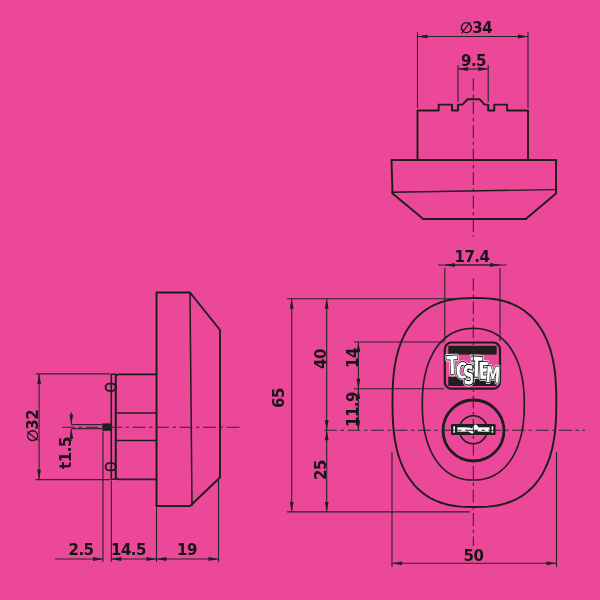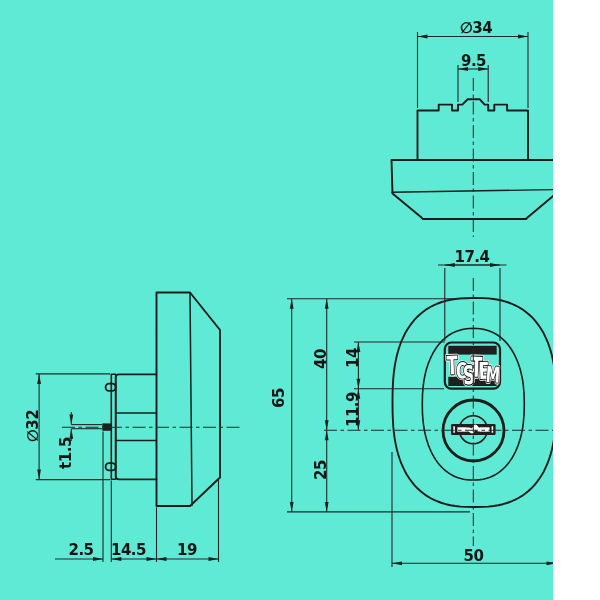--- a/index.html
+++ b/index.html
@@ -1,16 +1,16 @@
 <!DOCTYPE html>
 <html><head>
 <meta charset="utf-8">
 <style>
   html,body{margin:0;padding:0;background:#fff;}
-  .sheet{position:relative;width:553px;height:600px;background:#5eead4;overflow:hidden;}
+  .sheet{position:relative;width:600px;height:600px;background:#ec4899;overflow:hidden;}
   svg{display:block;filter:blur(0.3px);}
   .dimtext{font-family:"DejaVu Sans",sans-serif;font-weight:bold;font-size:15px;
            fill:#151515;letter-spacing:-0.5px;}
   .logotext{font-family:"DejaVu Sans",sans-serif;font-weight:bold;font-size:24.5px;
             fill:#ffffff;paint-order:stroke;stroke-linejoin:round;}
   .part{stroke:#1c1c1c;fill:none;stroke-linecap:round;stroke-linejoin:round;}
   .dim{stroke:#262626;stroke-width:1.1;fill:none;}
   .cl{stroke:#2a2a2a;stroke-width:1.05;fill:none;stroke-dasharray:13 3.5 3.5 3.5;}
   .arr{fill:#1f1f1f;stroke:none;}
 </style>

